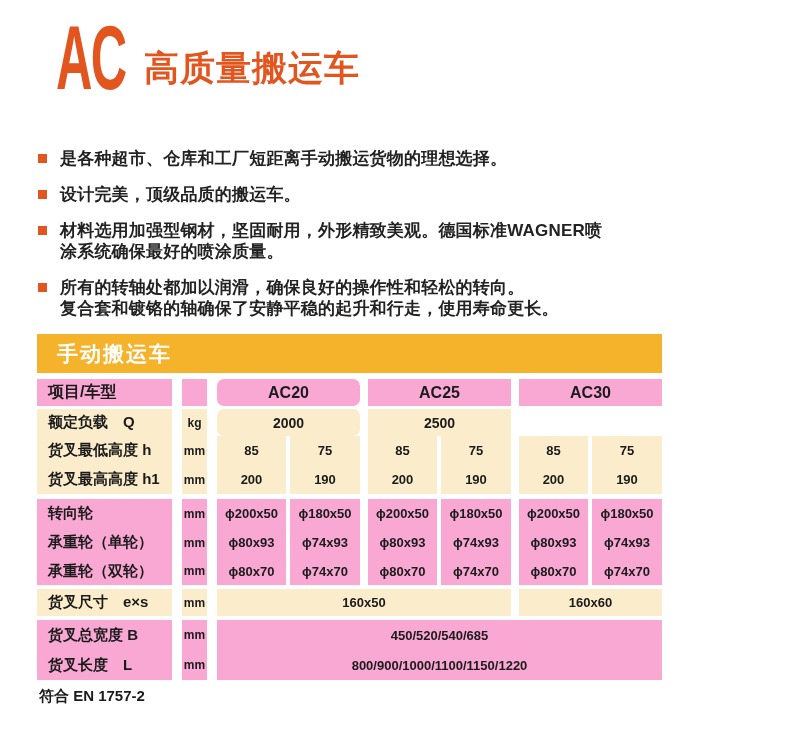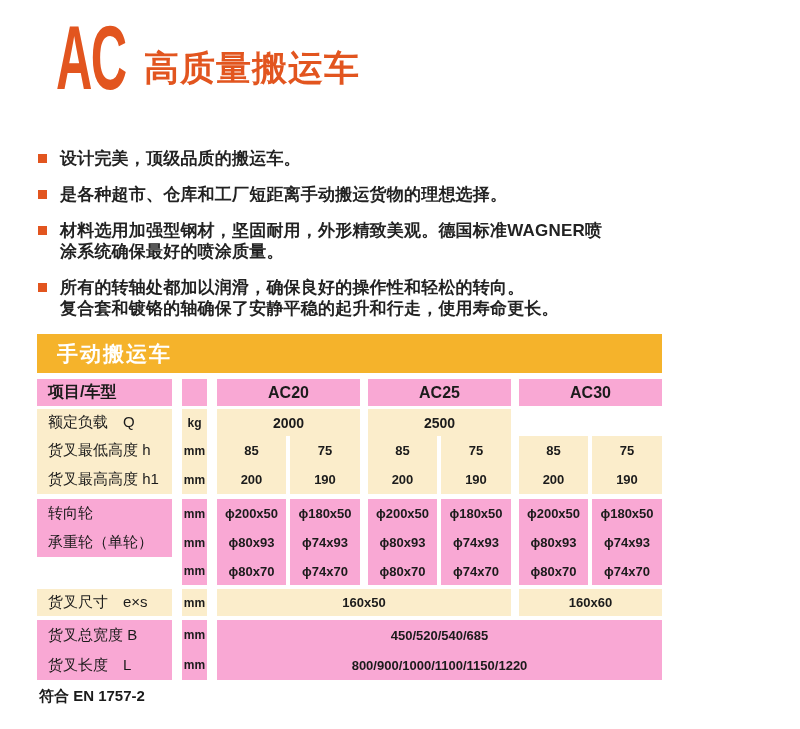--- a/index.html
+++ b/index.html
@@ -32,53 +32,53 @@
           grid-template-columns:135px 10px 25px 10px 69px 4px 70px 8px 69px 4px 70px 8px 69px 4px 70px; }
   .hdr-band   { grid-template-rows:27px; margin-bottom:3px; }
   .band-a     { grid-template-rows:27px 29px 29px; margin-bottom:5px; }
   .band-b     { grid-template-rows:29px 29px 28px; margin-bottom:4px; }
   .band-c     { grid-template-rows:27px; margin-bottom:4px; }
   .band-d     { grid-template-rows:30px 30px; }
 
   .cell { display:flex; align-items:center; }
   .cream { background:#fbedcb; }
   .gray  { background:#f9a8d4; }
-  .lbl  { grid-column:1; padding-left:11px; font-size:15px; font-weight:normal; }
+  .lbl  { grid-column:1; padding-left:11px; font-size:15px; font-weight:bold; }
   .unit { grid-column:3; justify-content:center; font-size:12px; font-weight:bold; }
   .val  { justify-content:center; font-size:13px; font-weight:bold; }
   .val-lg { justify-content:center; font-size:14px; font-weight:bold; }
   .hdr-lbl { grid-column:1; padding-left:11px; font-size:16px; font-weight:bold; }
   .hdr-model { justify-content:center; font-size:16px; font-weight:bold; }
 
   .s1{grid-column:5;} .s2{grid-column:7;} .s3{grid-column:9;}
   .s4{grid-column:11;} .s5{grid-column:13;} .s6{grid-column:15;}
-  .m1{grid-column:5 / span 3;} .m2{grid-column:9 / span 3;} .m3{grid-column:13 / span 3;}
+  .m1{grid-column:5 / span 3;border-radius:7px;} .m2{grid-column:9 / span 3;} .m3{grid-column:13 / span 3;}
   .wideL{grid-column:5 / span 7;text-align:center;} .wideR{grid-column:13 / span 3;}
   .full{grid-column:5 / span 11;}
 
   .footnote { margin:7px 0 15px 2px; font-size:15px; font-weight:bold; color:#1b1b1b; }
 </style>
 </head>
 <body>
 
 <div class="page-header">
   <div class="logo-box">
     <span class="logo-text">AC</span>
   </div>
   <div class="subtitle">高质量搬运车</div>
 </div>
 
 <div class="features">
   <div class="feature">
     <span class="bullet-sq"></span>
-    <span class="feature-text">设计完美，顶级品质的搬运车。</span>
+    <span class="feature-text">是各种超市、仓库和工厂短距离手动搬运货物的理想选择。</span>
   </div>
   <div class="feature">
     <span class="bullet-sq"></span>
-    <span class="feature-text">是各种超市、仓库和工厂短距离手动搬运货物的理想选择。</span>
+    <span class="feature-text">设计完美，顶级品质的搬运车。</span>
   </div>
   <div class="feature">
     <span class="bullet-sq"></span>
     <span class="feature-text">材料选用加强型钢材，坚固耐用，外形精致美观。德国标准WAGNER喷
 涂系统确保最好的喷涂质量。</span>
   </div>
   <div class="feature">
     <span class="bullet-sq"></span>
     <span class="feature-text">所有的转轴处都加以润滑，确保良好的操作性和轻松的转向。
 复合套和镀铬的轴确保了安静平稳的起升和行走，使用寿命更长。</span>
@@ -136,20 +136,21 @@
 
     <div class="cell gray lbl">承重轮（单轮）</div>
     <div class="cell gray unit">mm</div>
     <div class="cell gray val s1">ϕ80x93</div>
     <div class="cell gray val s2">ϕ74x93</div>
     <div class="cell gray val s3">ϕ80x93</div>
     <div class="cell gray val s4">ϕ74x93</div>
     <div class="cell gray val s5">ϕ80x93</div>
     <div class="cell gray val s6">ϕ74x93</div>
 
+    <div class="cell gray lbl">承重轮（双轮）</div>
     <div class="cell gray unit">mm</div>
     <div class="cell gray val s1">ϕ80x70</div>
     <div class="cell gray val s2">ϕ74x70</div>
     <div class="cell gray val s3">ϕ80x70</div>
     <div class="cell gray val s4">ϕ74x70</div>
     <div class="cell gray val s5">ϕ80x70</div>
     <div class="cell gray val s6">ϕ74x70</div>
   </div>
 
   <div class="grid band-c">

